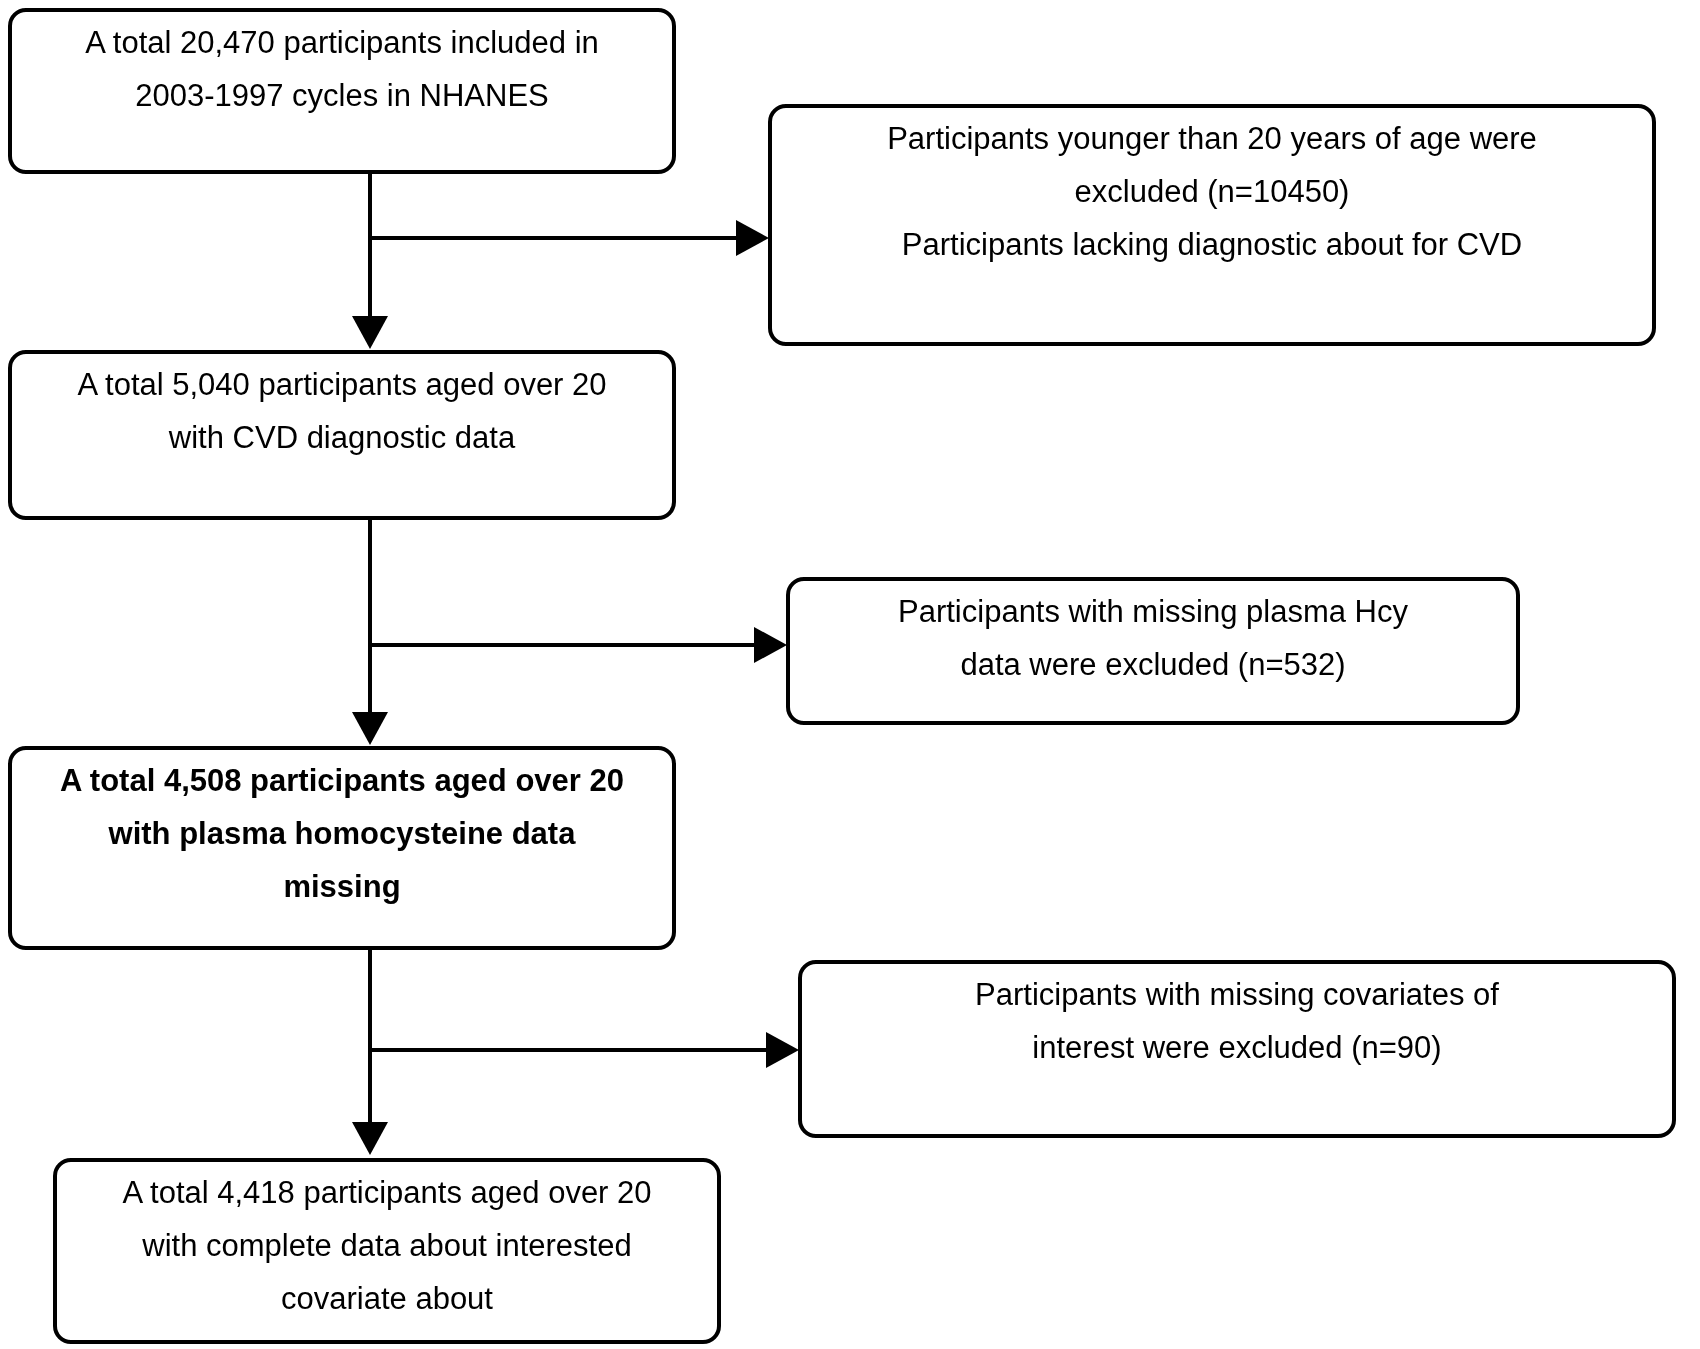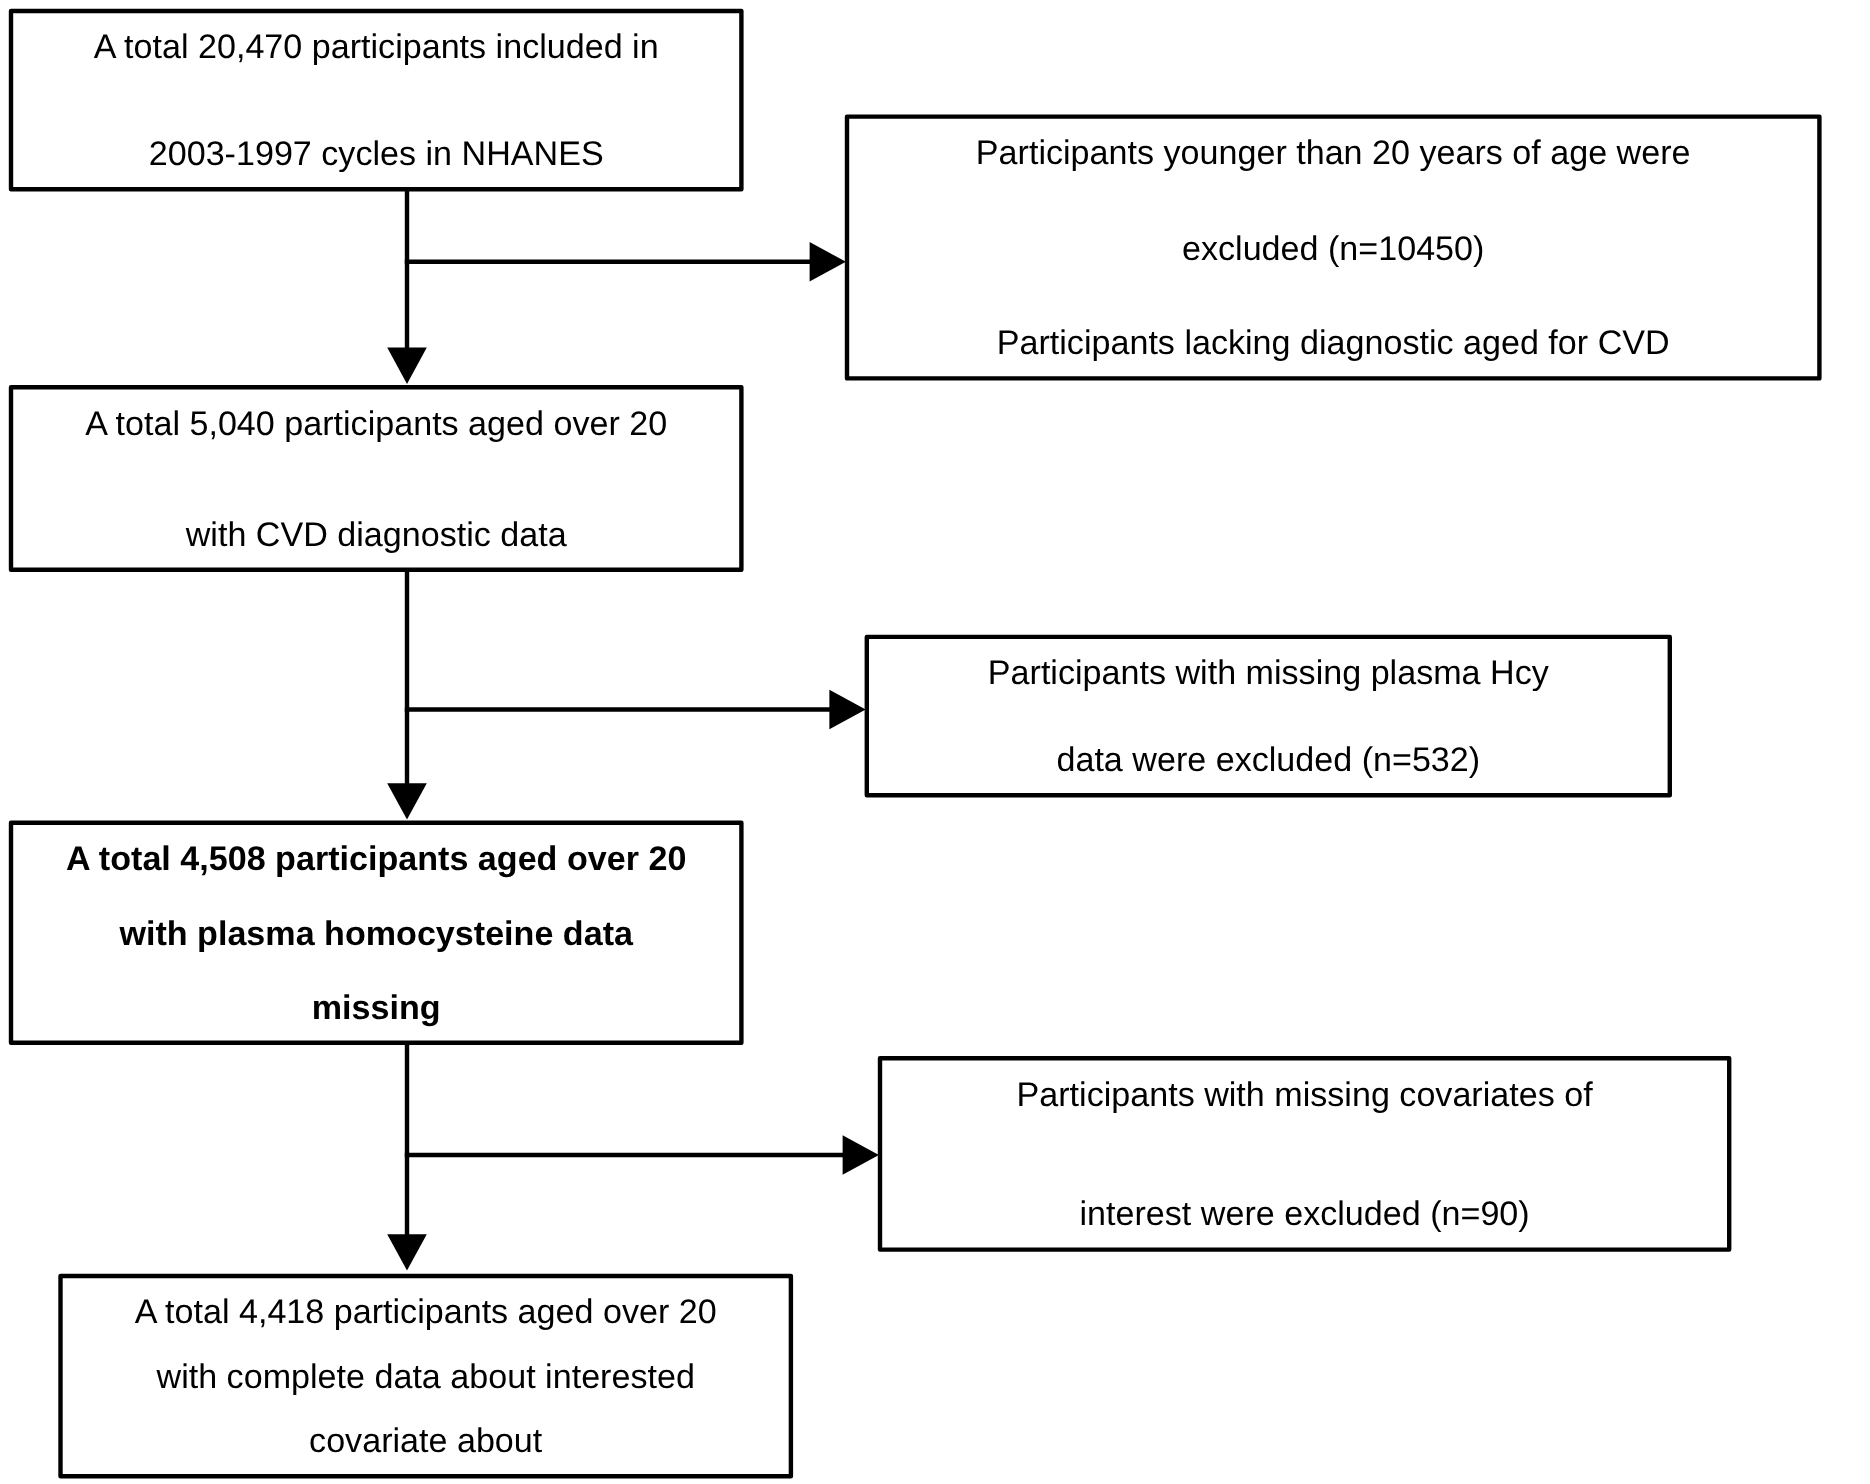--- a/index.html
+++ b/index.html
@@ -13,24 +13,24 @@
     height: 1349px;
     background: #ffffff;
     font-family: "Liberation Sans", "DejaVu Sans", sans-serif;
     color: #000000;
   }
   .box {
     position: absolute;
     box-sizing: border-box;
     background: #ffffff;
     border: 4px solid #000000;
-    border-radius: 2px;
+    border-radius: 18px;
     display: flex;
     flex-direction: column;
-    justify-content: space-between;
+    justify-content: flex-start;
     align-items: center;
     text-align: center;
     padding: 4px 14px;
   }
   .box .line {
     font-size: 31px;
     line-height: 53px;
     white-space: nowrap;
     color: #000000;
   }
@@ -107,26 +107,26 @@
 
   <div class="box" style="left:8px; top:1158px; width:668px; height:186px;margin-left:45px;">
     <div class="line">A total 4,418 participants aged over 20</div>
     <div class="line">with complete data about interested</div>
     <div class="line">covariate about</div>
   </div>
 
   <div class="box" style="left:768px; top:104px; width:888px; height:242px;">
     <div class="line">Participants younger than 20 years of age were</div>
     <div class="line">excluded (n=10450)</div>
-    <div class="line">Participants lacking diagnostic aged for CVD</div>
+    <div class="line">Participants lacking diagnostic about for CVD</div>
   </div>
 
   <div class="box" style="left:786px; top:552px; width:734px; height:148px;margin-top:25px;">
     <div class="line">Participants with missing plasma Hcy</div>
     <div class="line">data were excluded (n=532)</div>
   </div>
 
-  <div class="box" style="left:798px; top:960px; width:776px; height:178px;">
+  <div class="box" style="left:798px; top:960px; width:878px; height:178px;">
     <div class="line">Participants with missing covariates of</div>
     <div class="line">interest were excluded (n=90)</div>
   </div>
 
 </div>
 
 </body></html>

